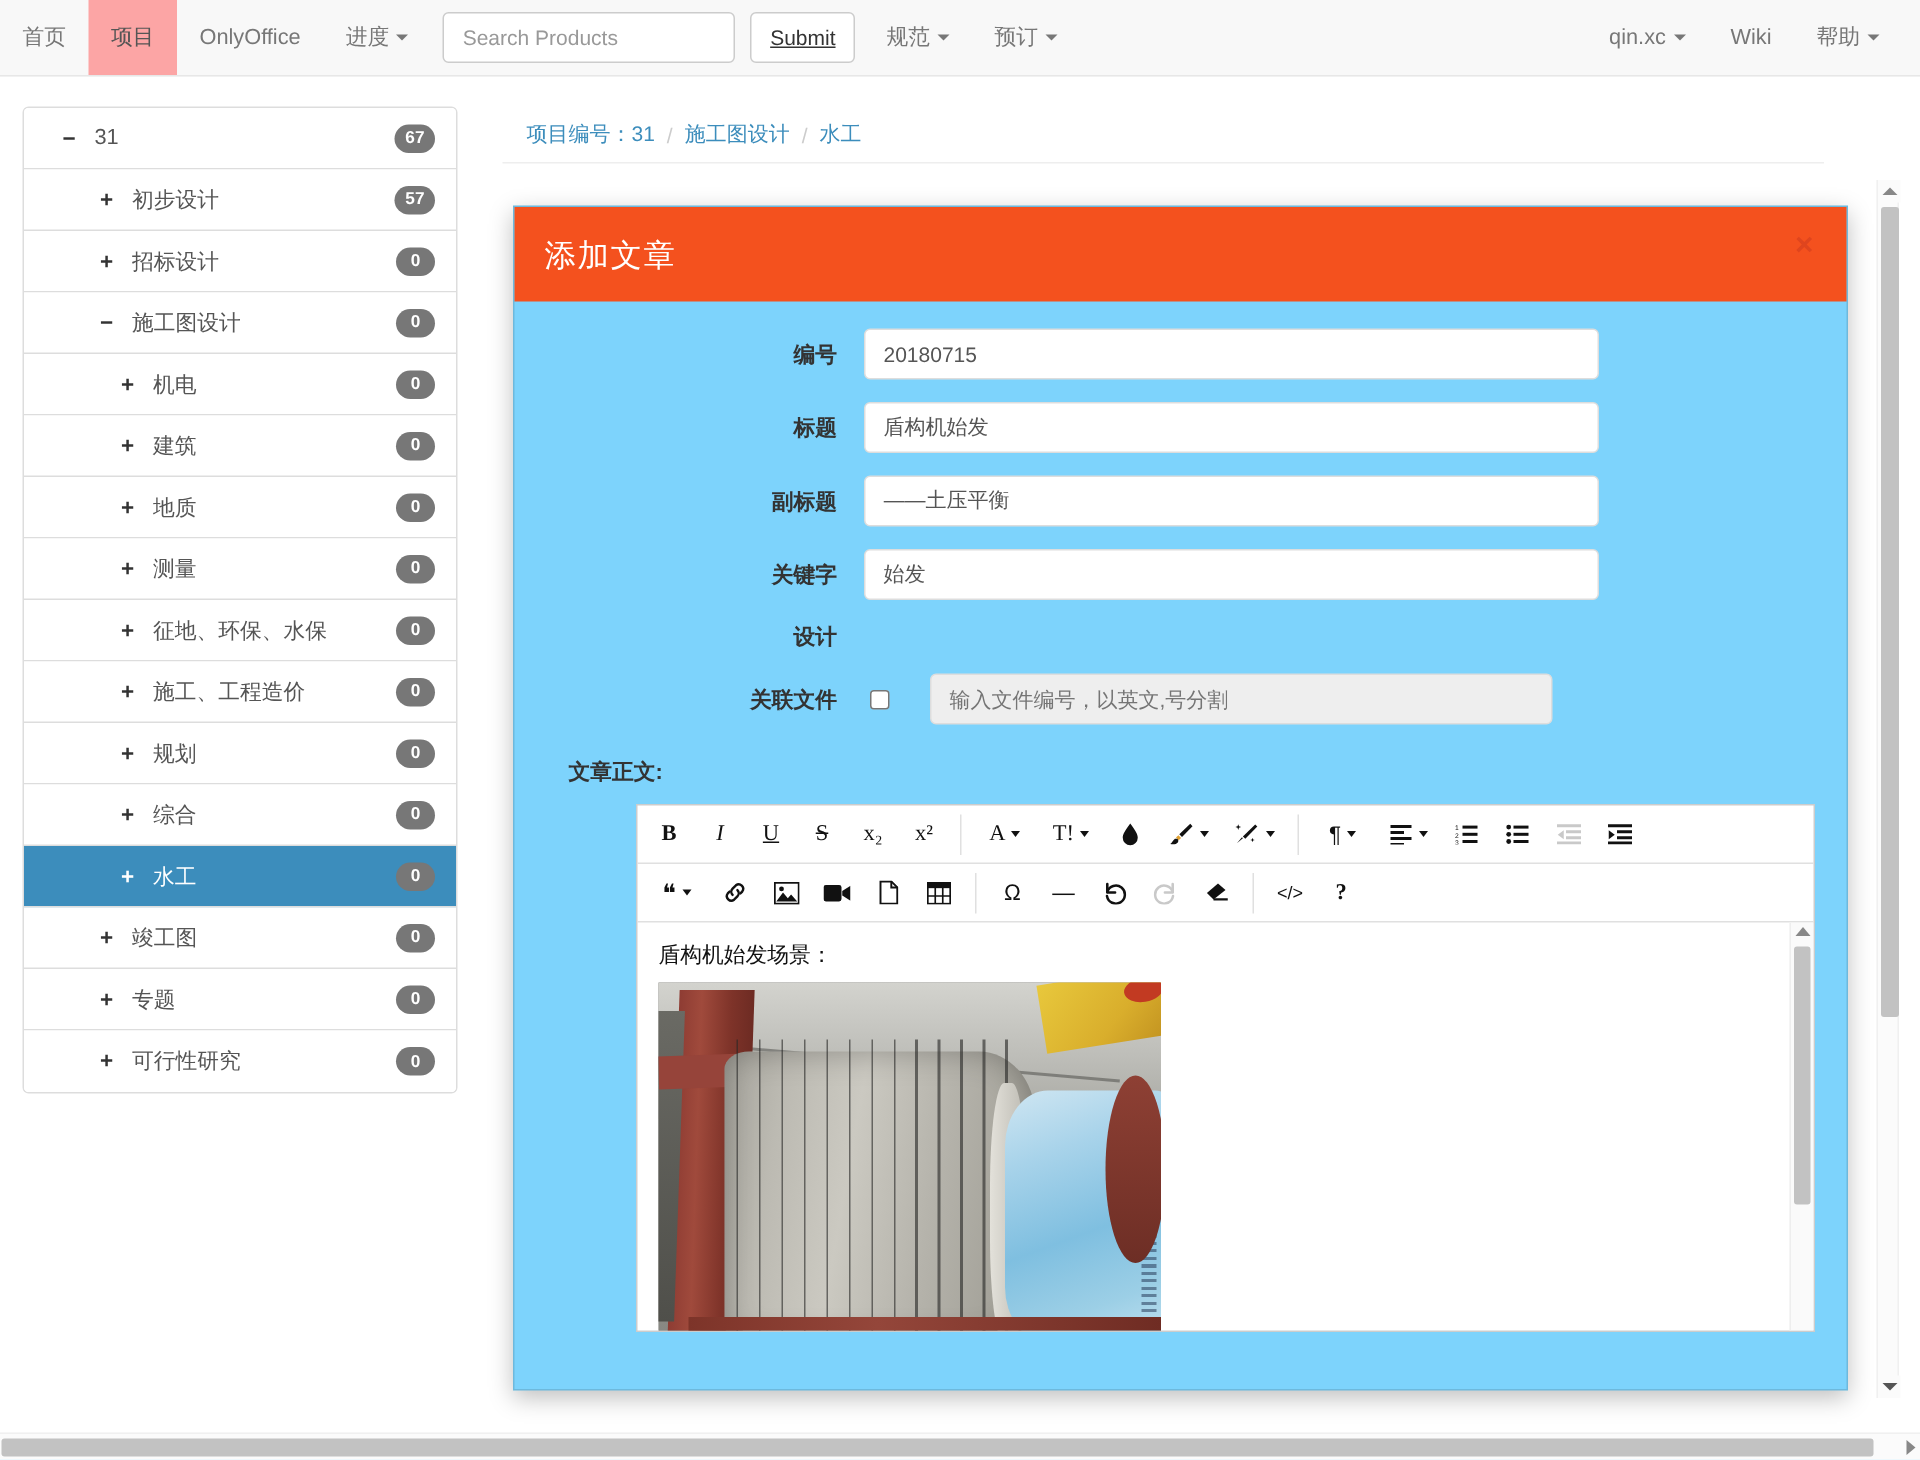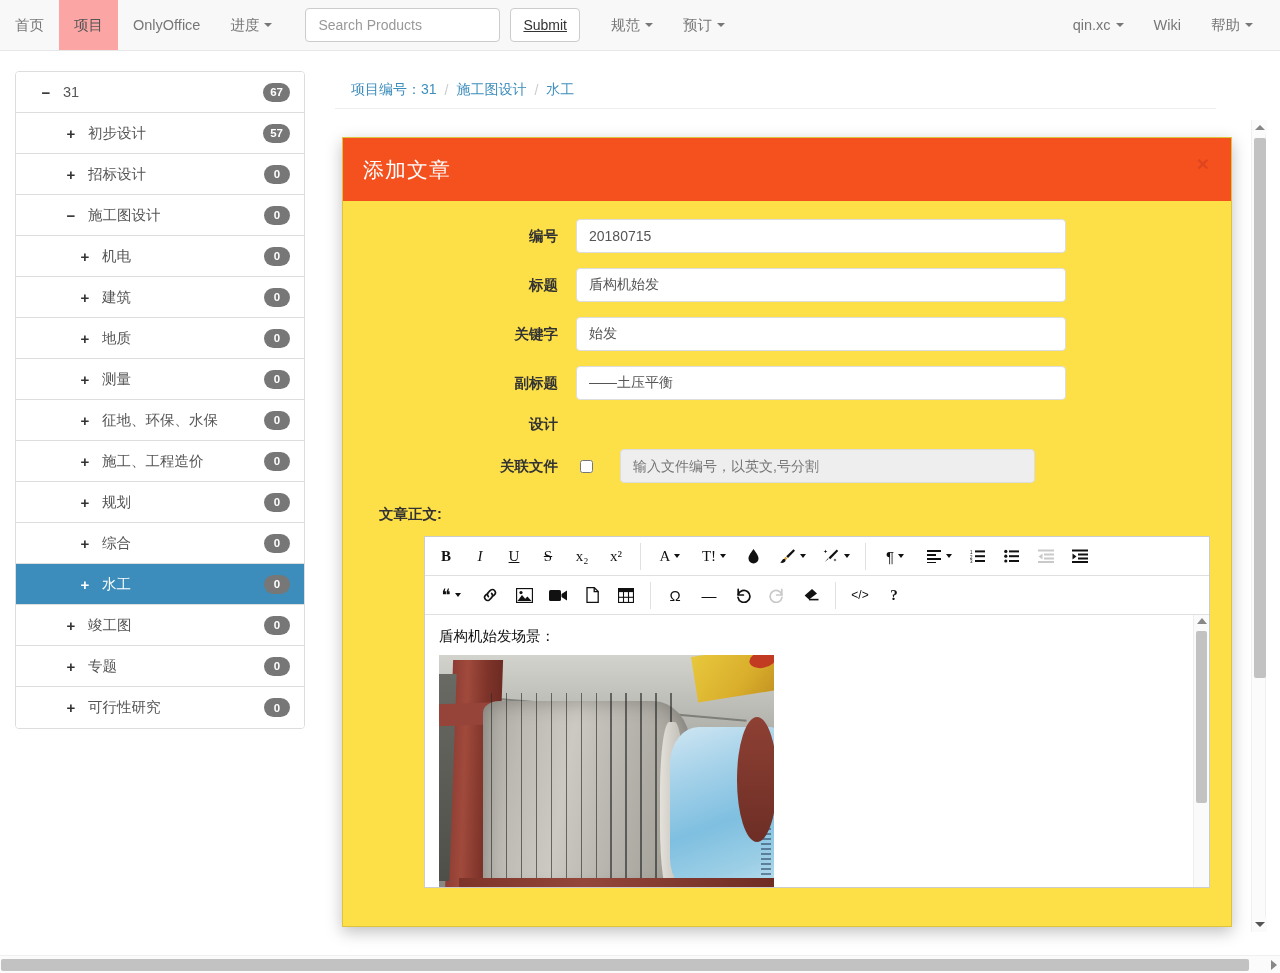--- a/index.html
+++ b/index.html
@@ -12,21 +12,21 @@
     font-size: 14px;
     color: #333;
   }
 
   
   .navbar {
     position: absolute; top: 0; left: 0;
     width: 1280px; height: 51px;
     background: #f8f8f8;
     border-bottom: 1px solid #e7e7e7;
-    display: flex; align-items: stretch; gap: 10px;
+    display: flex; align-items: stretch;
   }
   .nav-left { display: flex; align-items: stretch; }
   .nav-right { display: flex; align-items: stretch; margin-left: auto; padding-right: 12px; }
   .nav-item {
     display: flex; align-items: center;
     padding: 0 15px;
     color: #777;
     font-size: 14.5px;
     cursor: pointer;
     line-height: 1;
@@ -137,21 +137,21 @@
   }
   .crumb { color: #3c8dbc; cursor: pointer; white-space: nowrap; }
   .crumb-sep { color: #ccc; margin: 0 8px; }
 
   
   .modal {
     position: absolute;
     left: 342px; top: 137px;
     width: 890px;
     height: 790px;
-    background: #fde047;
+    background: #7dd3fc;
     border: 1px solid rgba(0,0,0,.12);
     box-shadow: 0 5px 15px rgba(0,0,0,.25);
   }
   .modal-header {
     height: 63px;
     background: #f4511e;
     background: #f4511e;
     display: flex; align-items: center;
     padding: 0 20px;
     position: relative;
@@ -606,26 +606,26 @@
     <div id="form-fields">
         <div class="form-row">
           <div class="form-label">编号</div>
           <input type="text" class="form-control" value="20180715" style="">
         </div>
         <div class="form-row">
           <div class="form-label">标题</div>
           <input type="text" class="form-control" value="盾构机始发" style="">
         </div>
         <div class="form-row">
+          <div class="form-label">副标题</div>
+          <input type="text" class="form-control" value="——土压平衡" style="">
+        </div>
+        <div class="form-row">
           <div class="form-label">关键字</div>
           <input type="text" class="form-control" value="始发" style="">
-        </div>
-        <div class="form-row">
-          <div class="form-label">副标题</div>
-          <input type="text" class="form-control" value="——土压平衡" style="">
         </div>
         <div class="form-row">
           <div class="form-label">设计</div>
         </div>
       </div>
 
     <div class="form-row">
       <div class="form-label">关联文件</div>
       <input class="file-check" type="checkbox" style="">
       <input class="file-input" type="text" readonly="" placeholder="输入文件编号，以英文,号分割" style="">

